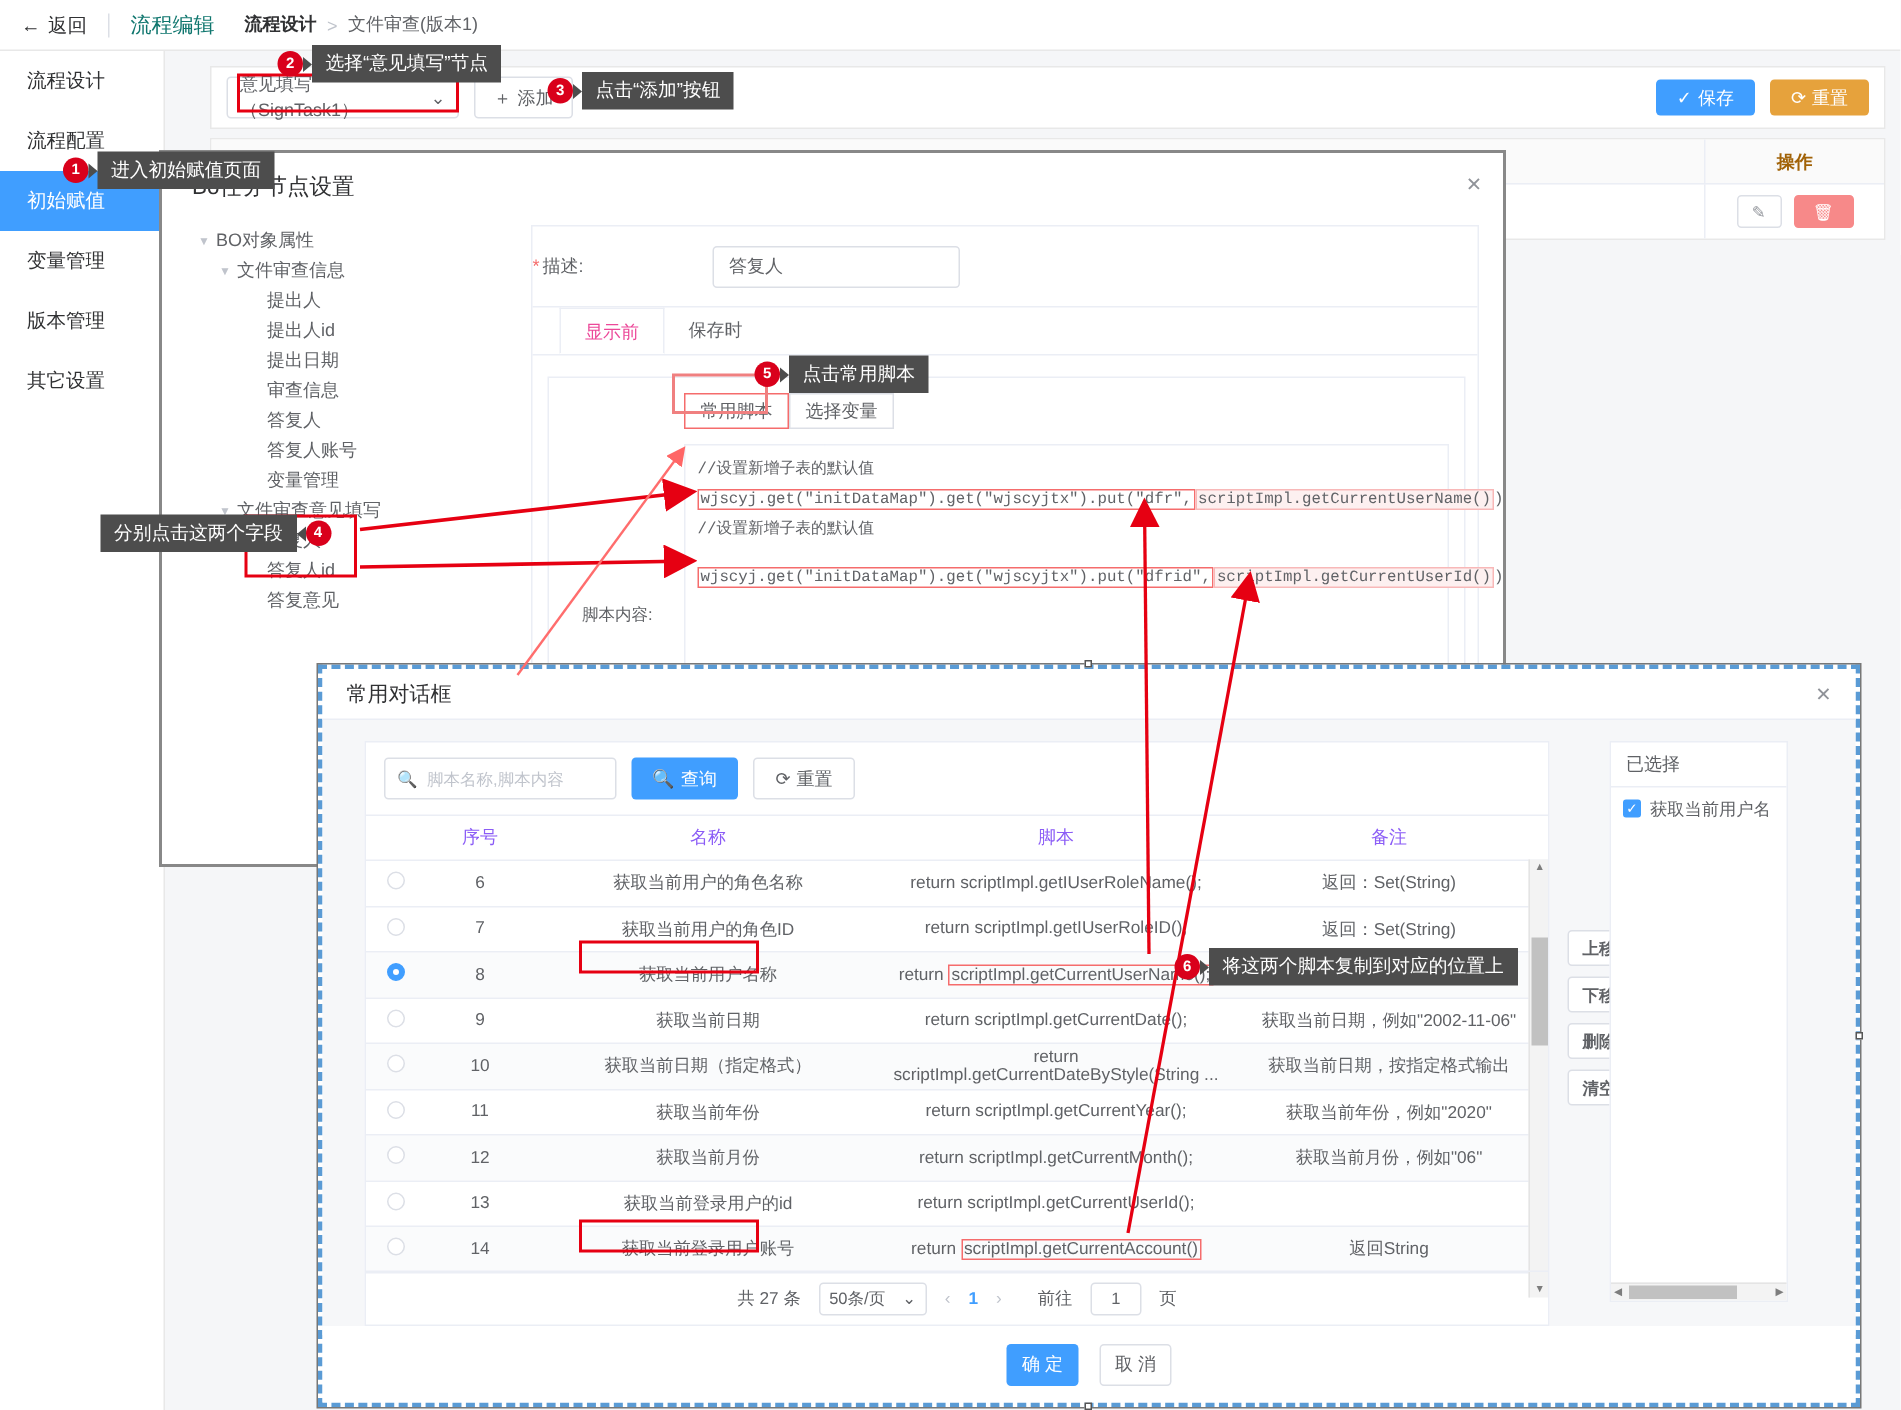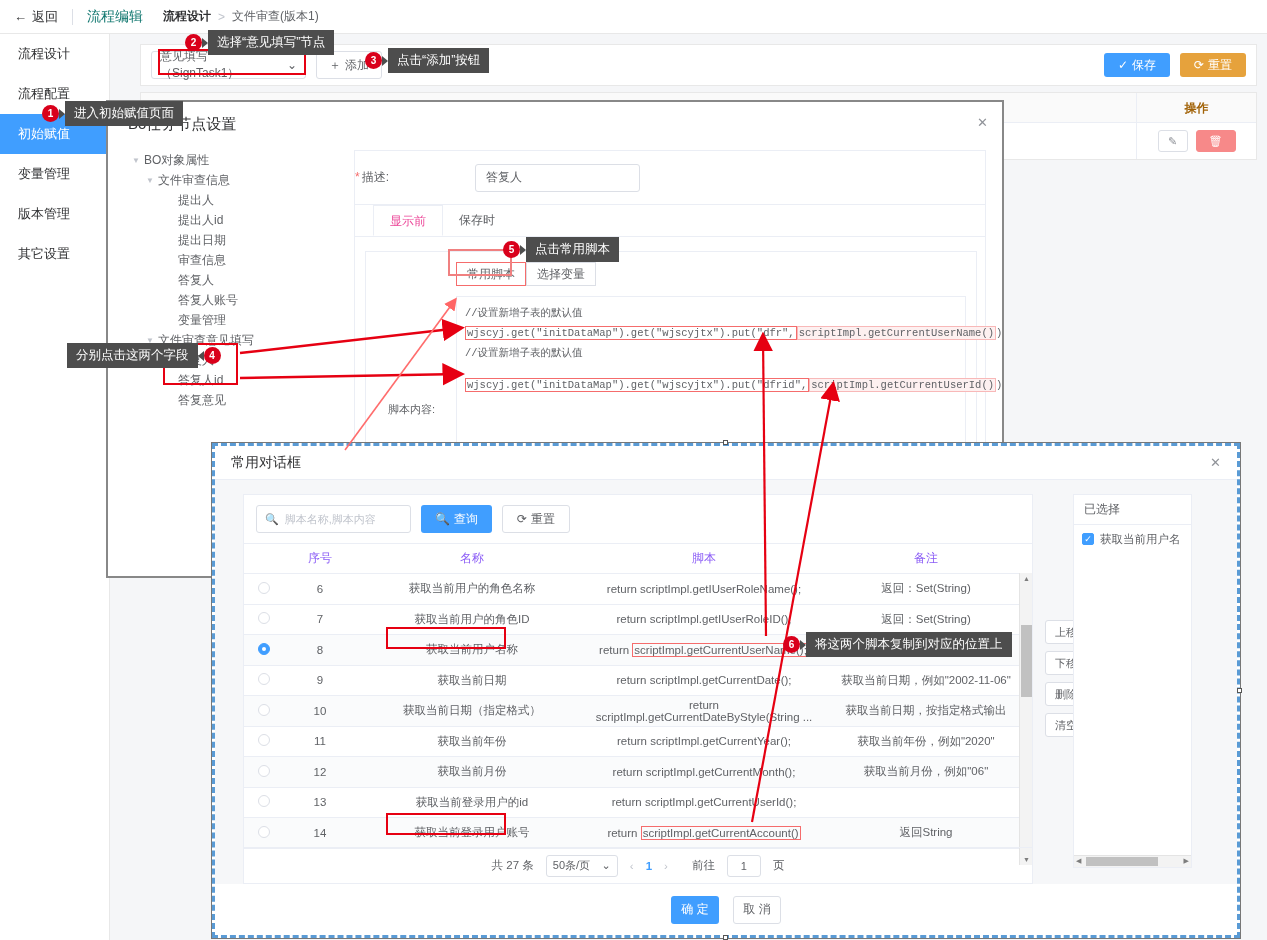--- a/index.html
+++ b/index.html
@@ -162,21 +162,21 @@
 
   .pager { position:absolute; left:0; bottom:0; width:788px; height:36px; display:flex; align-items:center;
     justify-content:center; gap:12px; font-size:11.5px; color:#606266; border-top:1px solid #ebeef5; }
   .psel { width:72px; height:22px; border:1px solid #dcdfe6; border-radius:3px; display:flex; align-items:center;
     justify-content:space-between; padding:0 6px; font-size:11px; color:#606266; }
   .pnum { color:#409eff; font-weight:bold; }
   .pinput { width:34px; height:22px; border:1px solid #dcdfe6; border-radius:3px; text-align:center; line-height:20px; font-size:11px;}
 
   .mid-btns { position:absolute; left:830px; top:140px; display:flex; flex-direction:column; gap:7px; }
   .mb { width:42px; height:24px; border:1px solid #dcdfe6; background:#fff; border-radius:3px; font-size:11px;
-    color:#606266; display:flex; align-items:center; justify-content:center; cursor:pointer; }
+    color:#606266; display:flex; align-items:center; justify-content:center; cursor:pointer;font-weight:bold; }
 
   .dlg-right { position:absolute; left:858px; top:14px; width:119px; height:374px; background:#fff; border:1px solid #ebeef5; }
   .dr-head { height:30px; border-bottom:1px solid #ebeef5; display:flex; align-items:center; padding-left:10px;
     font-size:12px; color:#606266; }
   .dr-item { height:28px; display:flex; align-items:center; gap:6px; padding-left:8px; font-size:11.5px; color:#606266;
     white-space:nowrap; overflow:hidden; }
   .cbx { width:12px; height:12px; background:#409eff; border:1px solid #409eff; border-radius:2px; display:flex;
     align-items:center; justify-content:center; color:#fff; font-size:9px; flex:none;}
   .hscroll { position:absolute; left:0; bottom:0; width:117px; height:12px; background:#f3f3f3; border-top:1px solid #e4e4e4; }
   .hscroll .thumb { position:absolute; left:12px; top:1px; width:72px; height:9px; background:#c1c1c1; }

